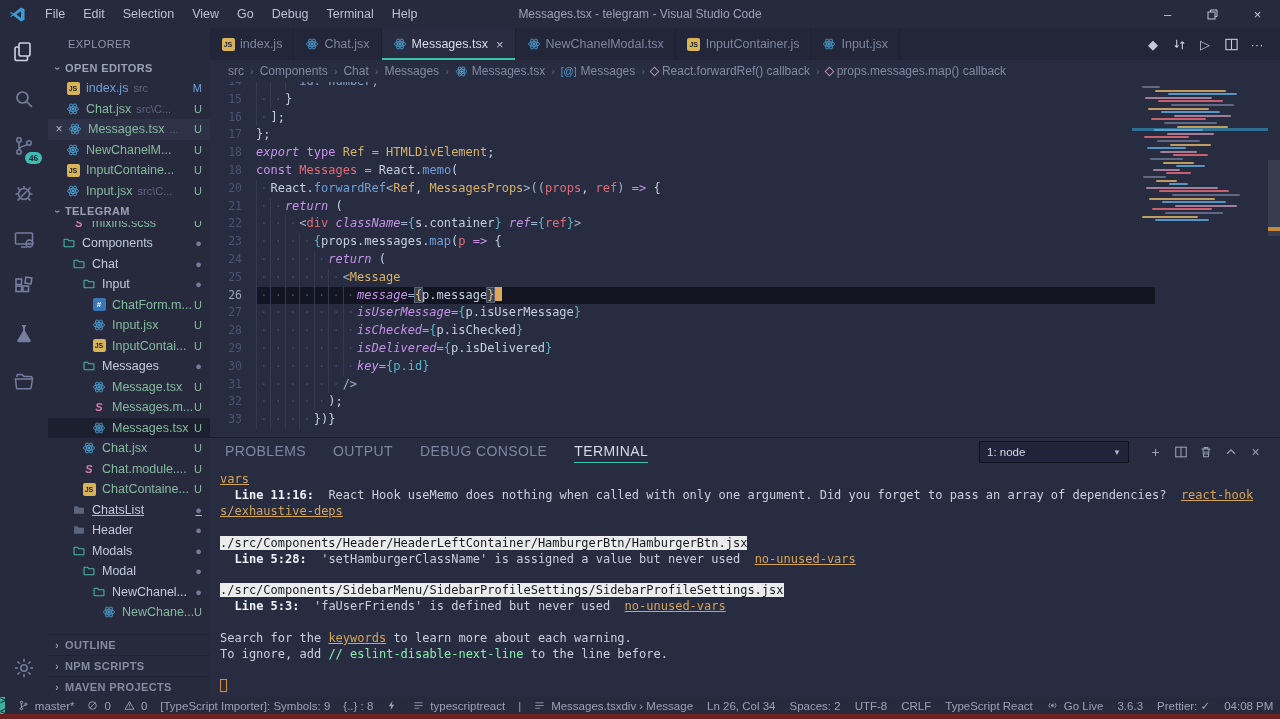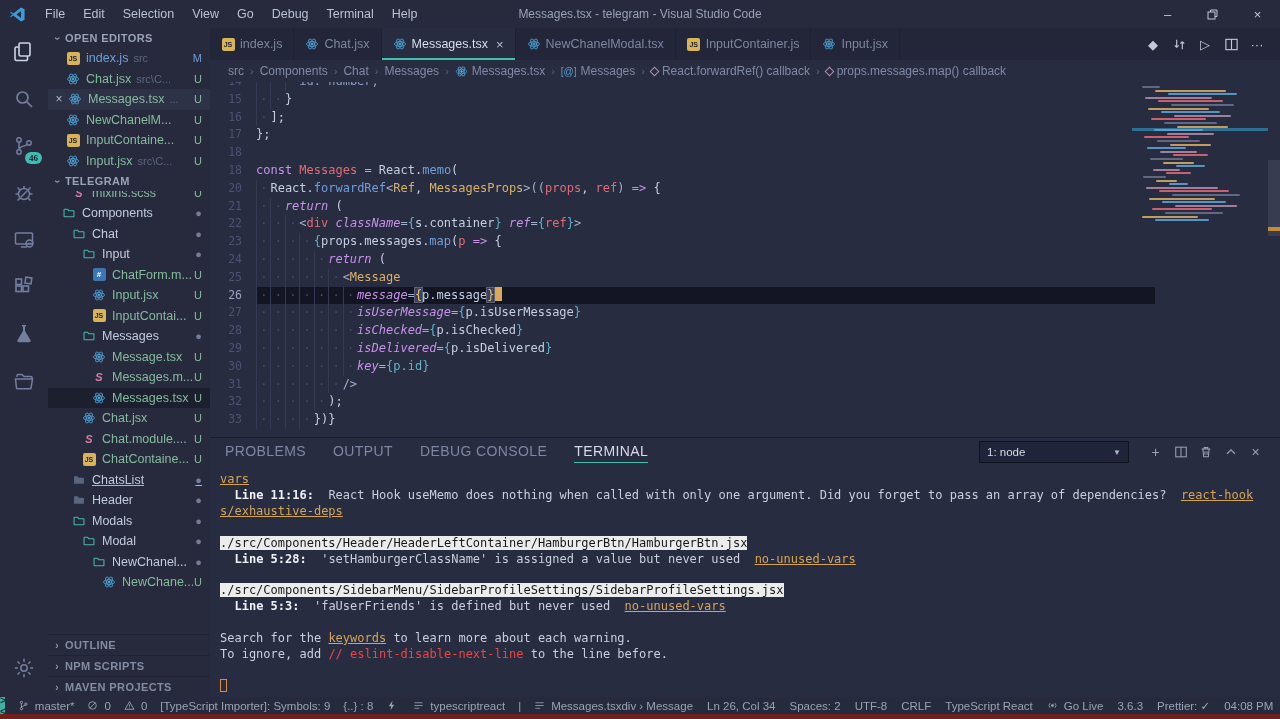--- a/index.html
+++ b/index.html
@@ -122,21 +122,21 @@
     font-size:11.5px; color:#d5dae8; padding:0 7px; margin-right:14px; }
   #term-select .car { margin-left:auto; font-size:8px; color:#aeb6cc; }
   .pact { width:25px; height:28px; display:flex; align-items:center; justify-content:center; color:#9aa2ba; font-size:14px; }
   .pact svg { width:14px; height:14px; }
   #terminal { flex:1 1 auto; font-family:"DejaVu Sans Mono", monospace; font-size:12px; line-height:15.9px;
     padding:6px 0 0 10px; color:#c9cfdc; overflow:hidden; }
   .tl { white-space:pre; }
   .ts-link { color:#d4a556; text-decoration:underline; }
   .ts-bold { color:#eef1f7; font-weight:bold; }
   .ts-inv { background:#ececec; color:#15181f; }
-  .ts-code { color:#ef4444; }
+  .ts-code { color:#86efac; }
   .ts-cursor { display:inline-block; width:7px; height:13px; border:1px solid #d98c3f; vertical-align:-2px; }
 
   
   #statusbar { flex:0 0 17px; background:#262a3c; display:flex; align-items:center; font-size:11.5px; color:#9aa2b8; }
   #remote-ind { width:37px; height:17px; background:#41b0a5; color:#173833; font-weight:bold; font-size:10px;
     display:flex; align-items:center; justify-content:center; letter-spacing:-1px; }
   .st-item { display:flex; align-items:center; margin-left:13px; white-space:nowrap; }
   .st-item svg { width:11px; height:11px; margin-right:3px; }
   #status-right { margin-left:auto; display:flex; align-items:center; padding-right:10px; }
   #status-right .st-item { margin-left:0; margin-right:14px; }
@@ -236,20 +236,21 @@
           <div class="act-item">
             <svg viewBox="0 0 24 24" fill="none" stroke="currentColor" stroke-width="1.5">
               <circle cx="12" cy="12" r="3.2"></circle>
               <path d="M12 2.8 V6 M12 18 V21.2 M2.8 12 H6 M18 12 H21.2 M5.5 5.5 L7.8 7.8 M16.2 16.2 L18.5 18.5 M18.5 5.5 L16.2 7.8 M7.8 16.2 L5.5 18.5"></path>
             </svg>
           </div>
         </div>
     </div>
 
     <div id="sidebar">
+      <div id="sidebar-title">EXPLORER</div>
       <div class="sec-head">
         <span class="chev">›</span>
         <span>OPEN EDITORS</span>
       </div>
       <div id="oe-list">
           <div class="row m-file" style="padding-left: 18px;">
             <span class="ficon">
               <span class="js-ic">JS</span>
             </span>
             <span class="lbl">index.js</span>
@@ -647,21 +648,21 @@
             <span>props.messages.map() callback</span>
           </span>
         </div>
 
       <div id="editor">
         <div id="code-scroll">
             <div class="cl"><span class="gut">14</span><span class="code"><span class="iu">·</span><span class="iu">·</span><span class="iu">·</span><span class="tk-muted">id: number,</span></span></div>
             <div class="cl"><span class="gut">15</span><span class="code"><span class="iu">·</span><span class="iu">·</span><span class="tk-txt">}</span></span></div>
             <div class="cl"><span class="gut">16</span><span class="code"><span class="iu">·</span><span class="tk-txt">];</span></span></div>
             <div class="cl"><span class="gut">17</span><span class="code"><span class="tk-txt">};</span></span></div>
-            <div class="cl"><span class="gut">18</span></div>
+            <div class="cl"><span class="gut">18</span><span class="code"><span class="tk-kw">export</span><span class="tk-txt"> </span><span class="tk-kw2">type</span><span class="tk-txt"> </span><span class="tk-type">Ref</span><span class="tk-punc"> = </span><span class="tk-type">HTMLDivElement</span><span class="tk-txt">;</span></span></div>
             <div class="cl"><span class="gut">18</span><span class="code"><span class="tk-kw2">const</span><span class="tk-txt"> </span><span class="tk-var">Messages</span><span class="tk-punc"> = </span><span class="tk-txt">React.</span><span class="tk-fn">memo</span><span class="tk-txt">(</span></span></div>
             <div class="cl"><span class="gut">20</span><span class="code"><span class="iu">·</span><span class="tk-txt">React.</span><span class="tk-fn">forwardRef</span><span class="tk-punc">&lt;</span><span class="tk-type">Ref</span><span class="tk-txt">, </span><span class="tk-type">MessagesProps</span><span class="tk-punc">&gt;((</span><span class="tk-var">props</span><span class="tk-txt">, </span><span class="tk-var">ref</span><span class="tk-punc">) </span><span class="tk-arrow">=&gt;</span><span class="tk-txt"> {</span></span></div>
             <div class="cl"><span class="gut">21</span><span class="code"><span class="iu">·</span><span class="iu">·</span><span class="tk-kw">return</span><span class="tk-txt"> (</span></span></div>
             <div class="cl"><span class="gut">22</span><span class="code"><span class="iu">·</span><span class="iu">·</span><span class="iu">·</span><span class="tk-punc">&lt;</span><span class="tk-var">div</span><span class="tk-txt"> </span><span class="tk-attr">className</span><span class="tk-punc">=</span><span class="tk-brace">{</span><span class="tk-txt">s.container</span><span class="tk-brace">}</span><span class="tk-txt"> </span><span class="tk-attr">ref</span><span class="tk-punc">=</span><span class="tk-brace">{</span><span class="tk-var">ref</span><span class="tk-brace">}</span><span class="tk-punc">&gt;</span></span></div>
             <div class="cl"><span class="gut">23</span><span class="code"><span class="iu">·</span><span class="iu">·</span><span class="iu">·</span><span class="iu">·</span><span class="tk-brace">{</span><span class="tk-txt">props.messages.</span><span class="tk-fn">map</span><span class="tk-txt">(</span><span class="tk-var">p</span><span class="tk-txt"> </span><span class="tk-arrow">=&gt;</span><span class="tk-txt"> {</span></span></div>
             <div class="cl"><span class="gut">24</span><span class="code"><span class="iu">·</span><span class="iu">·</span><span class="iu">·</span><span class="iu">·</span><span class="iu">·</span><span class="tk-kw">return</span><span class="tk-txt"> (</span></span></div>
             <div class="cl"><span class="gut">25</span><span class="code"><span class="iu">·</span><span class="iu">·</span><span class="iu">·</span><span class="iu">·</span><span class="iu">·</span><span class="iu">·</span><span class="tk-punc">&lt;</span><span class="tk-type">Message</span></span></div>
             <div class="cl cur"><span class="gut">26</span><span class="code"><span class="iu">·</span><span class="iu">·</span><span class="iu">·</span><span class="iu">·</span><span class="iu">·</span><span class="iu">·</span><span class="iu">·</span><span class="tk-attr">message</span><span class="tk-punc">=</span><span class="tk-bm">{</span><span class="tk-txt">p.message</span><span class="tk-bm">}</span><span class="tk-cursor"></span></span></div>
             <div class="cl"><span class="gut">27</span><span class="code"><span class="iu">·</span><span class="iu">·</span><span class="iu">·</span><span class="iu">·</span><span class="iu">·</span><span class="iu">·</span><span class="iu">·</span><span class="tk-attr">isUserMessage</span><span class="tk-punc">=</span><span class="tk-brace">{</span><span class="tk-txt">p.isUserMessage</span><span class="tk-brace">}</span></span></div>
             <div class="cl"><span class="gut">28</span><span class="code"><span class="iu">·</span><span class="iu">·</span><span class="iu">·</span><span class="iu">·</span><span class="iu">·</span><span class="iu">·</span><span class="iu">·</span><span class="tk-attr">isChecked</span><span class="tk-punc">=</span><span class="tk-brace">{</span><span class="tk-txt">p.isChecked</span><span class="tk-brace">}</span></span></div>

